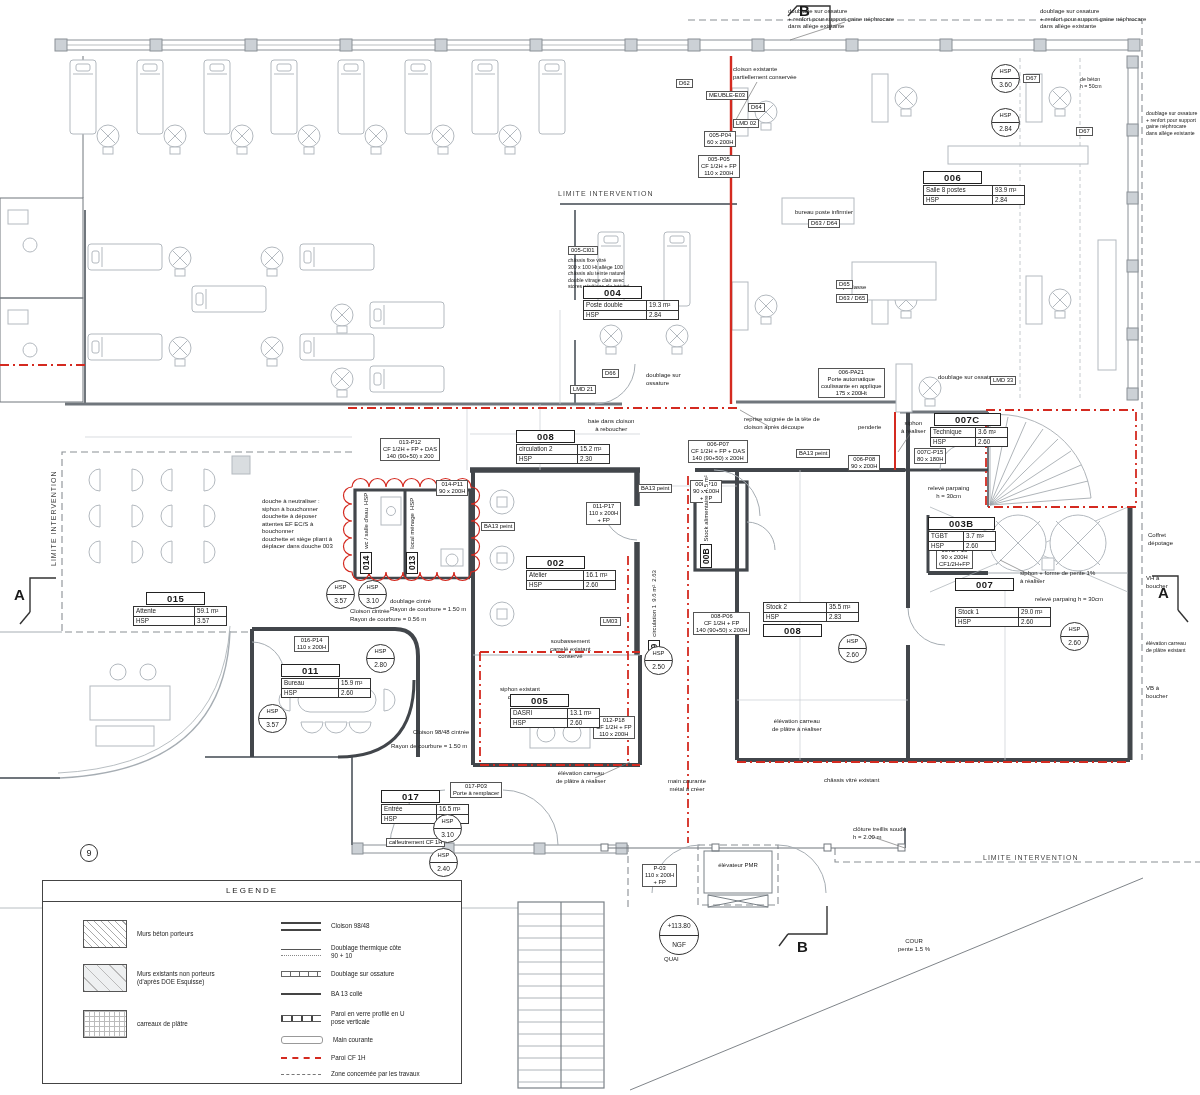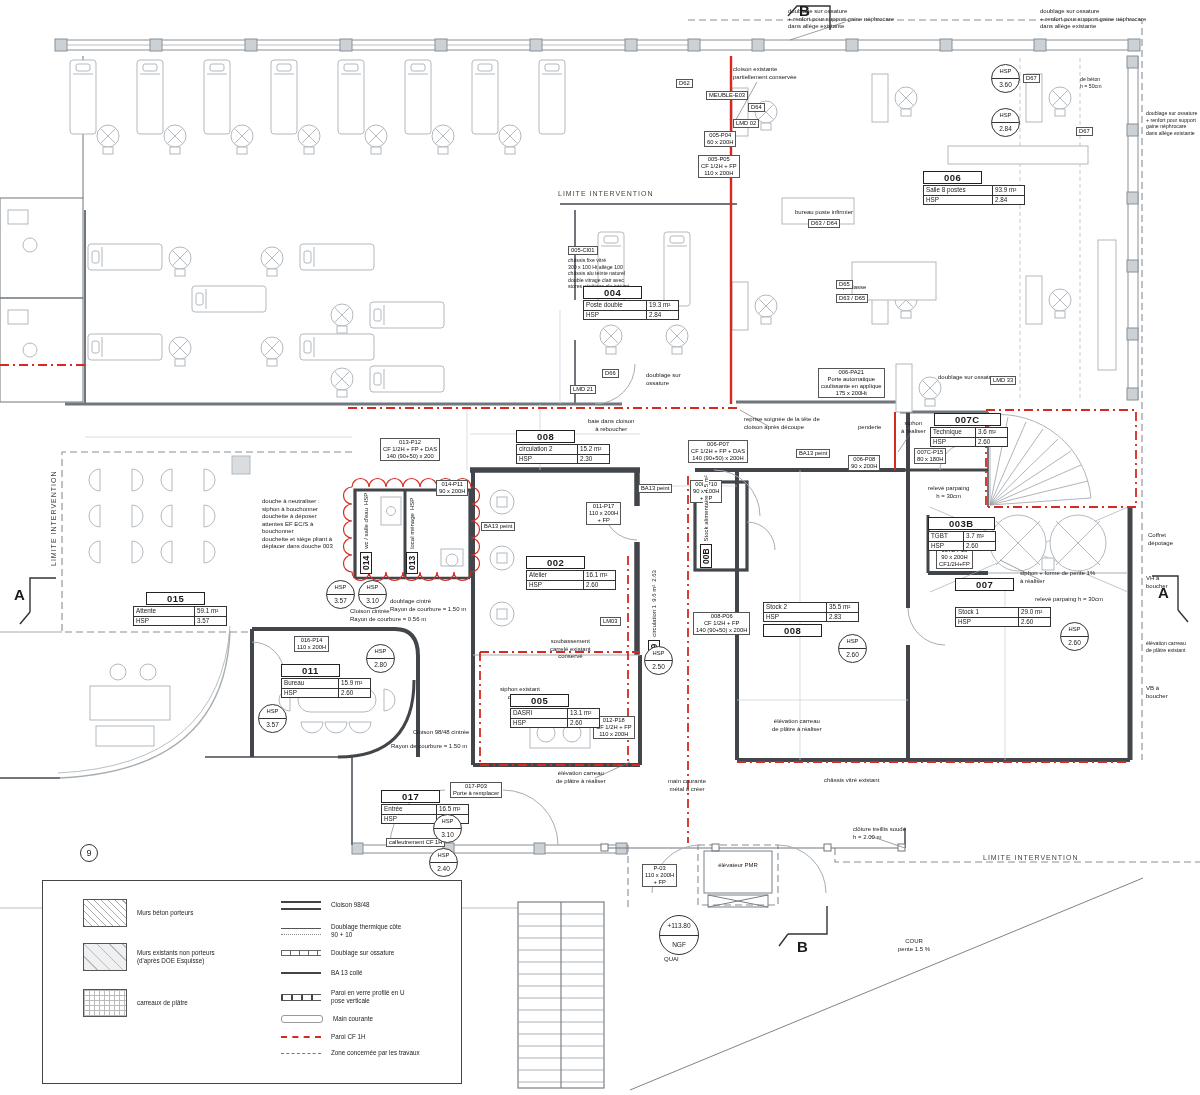--- a/index.html
+++ b/index.html
@@ -688,20 +688,21 @@
 Porte à remplacer</div>
 <div class="tag" style="left:386px;top:838px">calfeutrement CF 1H</div>
 <div class="tag" style="left:642px;top:864px">P-03
 110 x 200H
 + FP</div>
 <div class="tag" style="left:796px;top:449px">BA13 peint</div>
 <div class="tag" style="left:638px;top:484px">BA13 peint</div>
 <div class="tag" style="left:481px;top:522px">BA13 peint</div>
 
 <div class="legend">
+  <div class="leg-title">LEGENDE</div>
   <div class="leg-body">
     <div class="leg-row" style="left:40px;top:18px">
           <div class="sw sw1"></div>
           <div class="leg-lab">Murs béton porteurs</div>
         </div>
     <div class="leg-row" style="left:40px;top:62px">
           <div class="sw sw2"></div>
           <div class="leg-lab">Murs existants non porteurs
 (d'après DOE Esquisse)</div>
         </div>

